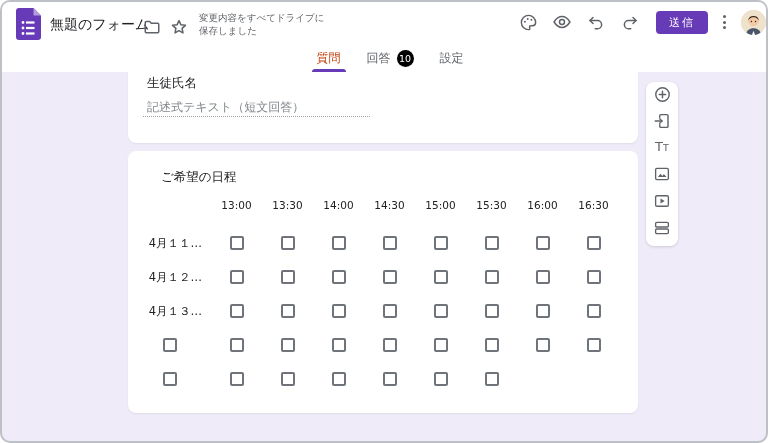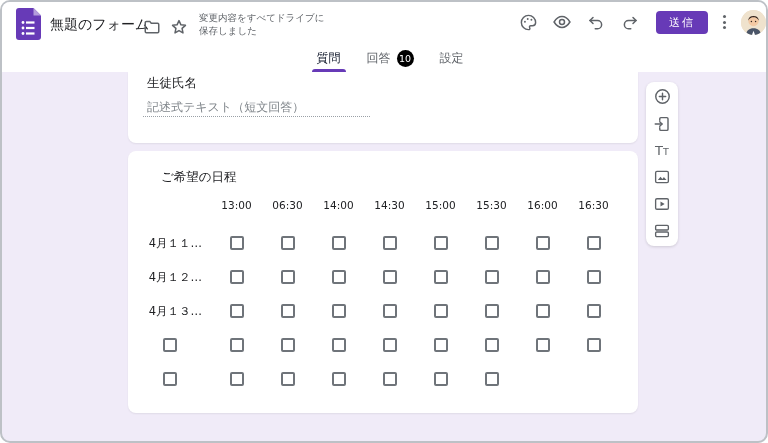--- a/index.html
+++ b/index.html
@@ -58,21 +58,21 @@
   
   .tabs {
     position: absolute; top: 43px; left: 0; right: 0; height: 27px;
     display: flex; justify-content: center; gap: 22px;
     transform: translateX(6px);
   }
   .tab {
     position: relative; display: flex; align-items: center; gap: 6px;
     font-size: 12px; color: #5f6368; cursor: pointer; padding: 0 2px;
   }
-  .tab.active { color: #0f172a; }
+  .tab.active { color: #c2410c; }
   .tab-underline {
     position: absolute; left: -3px; right: -3px; bottom: 0; height: 3px;
     background: #673ab7; border-radius: 3px 3px 0 0;
   }
   .badge {
     width: 17px; height: 17px; border-radius: 50%; background: #000000;
     color: #fff; font-size: 9.5px; display: flex;
     align-items: center; justify-content: center;
   }
   
@@ -113,21 +113,21 @@
   }
   
   .side-toolbar {
     position: absolute; left: 644px; top: 80px; width: 32px; height: 164px;
     background: #fff; border-radius: 8px;
     box-shadow: 0 1px 3px rgba(0,0,0,0.14);
     display: flex; flex-direction: column; align-items: center;
     justify-content: space-evenly; z-index: 4;
   }
   .tool-btn {
-    width: 28px; height: 24px; display: flex; align-items: center;
+    width: 28px; height: 24px; display: flex; 
     justify-content: center; cursor: pointer;
   }
   .tt-glyph { font-size: 13px; color: #5f6368; font-weight: 500; letter-spacing: 0; }
   .tt-glyph small { font-size: 9.5px; }
   
   .bottom-partial {
     position: absolute; left: 727px; top: 439px; width: 26px; height: 14px;
     background: #5f6368; border-radius: 50%;
   }
   svg { display: block; }
@@ -255,21 +255,21 @@
     <div class="q-title">生徒氏名</div>
     <div class="short-answer-placeholder">記述式テキスト（短文回答）</div>
     <div class="answer-underline"></div>
   </div>
 
   <div class="card card-schedule">
     <div class="q-title">ご希望の日程</div>
     <div class="schedule-grid" style="grid-template-columns: 83px repeat(8, 51px); grid-template-rows: 42px repeat(5, 34px);">
         <div class="gcell "></div>
         <div class="gcell col-header">13:00</div>
-        <div class="gcell col-header">06:30</div>
+        <div class="gcell col-header">13:30</div>
         <div class="gcell col-header">14:00</div>
         <div class="gcell col-header">14:30</div>
         <div class="gcell col-header">15:00</div>
         <div class="gcell col-header">15:30</div>
         <div class="gcell col-header">16:00</div>
         <div class="gcell col-header">16:30</div>
         <div class="gcell row-label">4月１１…</div>
         <div class="gcell ">
           <div class="cb"></div>
         </div>

